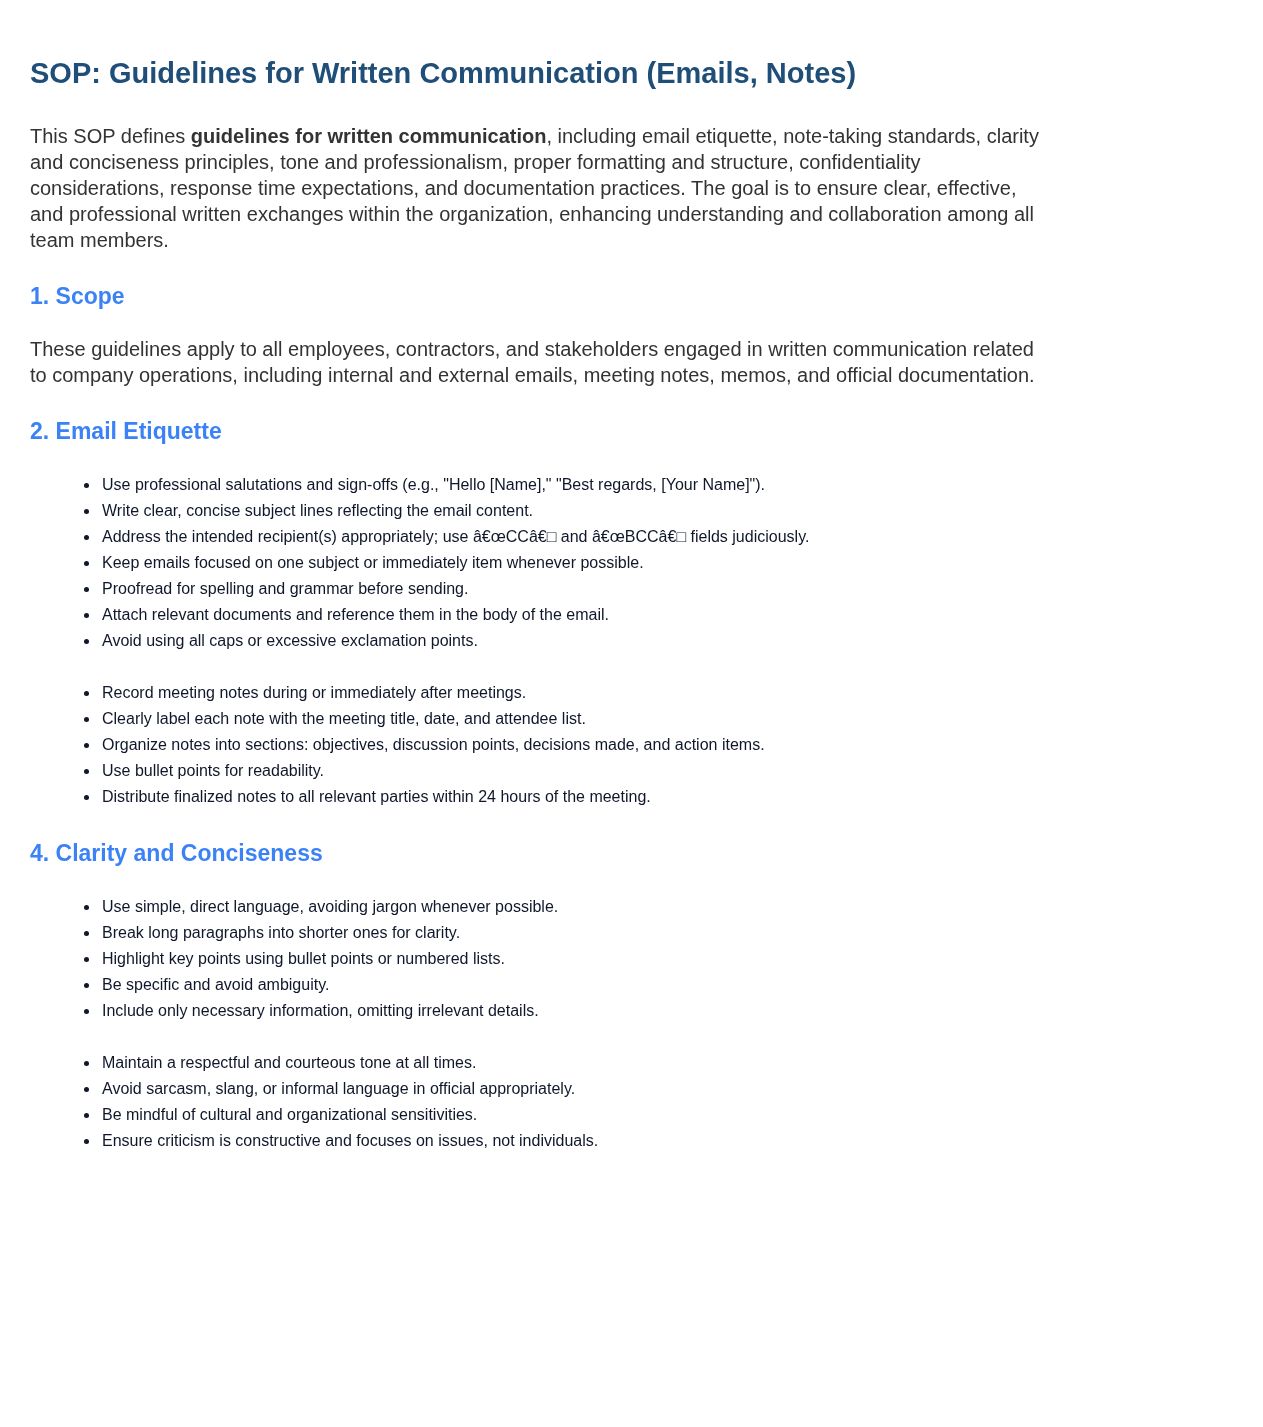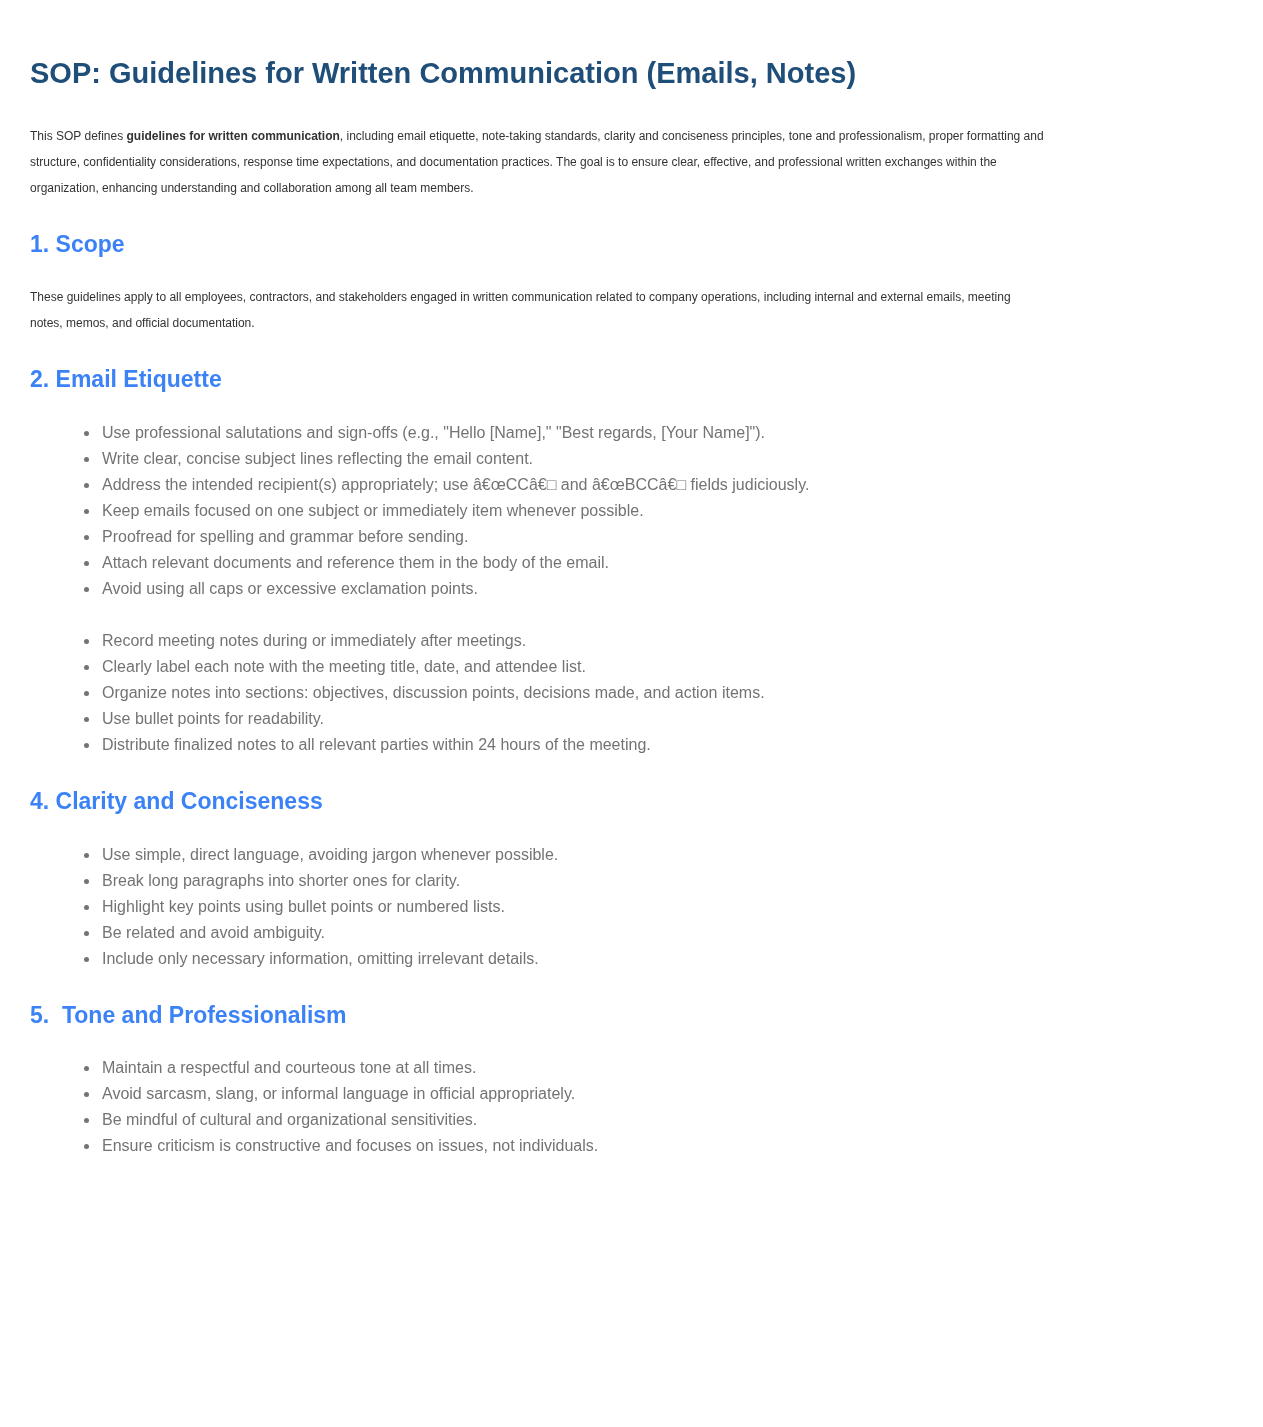--- a/index.html
+++ b/index.html
@@ -21,21 +21,21 @@
   }
   h1.doc-title {
     font-size: 29px;
     font-weight: bold;
     color: #1f4e79;
     line-height: 1.2;
     margin: 10px 0 32px 0;
     white-space: pre-wrap;
   }
   p.body-paragraph {
-    font-size: 12px;
+    font-size: 20px;
     line-height: 26px;
     margin: 26px 0;
     color: #333333;
   }
   p.body-paragraph b {
     font-weight: bold;
   }
   h2.section-heading {
     font-size: 23px;
     font-weight: bold;
@@ -47,21 +47,21 @@
   ul.bullet-list {
     margin: 26px 0;
     padding: 0 0 0 70px;
     list-style-type: disc;
   }
   li.bullet-item {
     font-size: 16px;
     line-height: 26px;
     margin: 0;
     padding-left: 2px;
-    color: #737373;
+    color: #0f172a;
   }
 </style>
 </head>
 <body>
 
 <div class="page">
   <h1 class="doc-title">SOP: Guidelines for Written Communication (Emails, Notes)</h1>
 
   <p class="body-paragraph"><span>This SOP defines </span><b>guidelines for written communication</b><span>, including email etiquette, note-taking standards, clarity and conciseness principles, tone and professionalism, proper formatting and structure, confidentiality considerations, response time expectations, and documentation practices. The goal is to ensure clear, effective, and professional written exchanges within the organization, enhancing understanding and collaboration among all team members.</span></p>
 
@@ -83,24 +83,23 @@
         <li class="bullet-item">Clearly label each note with the meeting title, date, and attendee list.</li>
         <li class="bullet-item">Organize notes into sections: objectives, discussion points, decisions made, and action items.</li>
         <li class="bullet-item">Use bullet points for readability.</li>
         <li class="bullet-item">Distribute finalized notes to all relevant parties within 24 hours of the meeting.</li>
       </ul>
       <h2 class="section-heading">4. Clarity and Conciseness</h2>
       <ul class="bullet-list">
         <li class="bullet-item">Use simple, direct language, avoiding jargon whenever possible.</li>
         <li class="bullet-item">Break long paragraphs into shorter ones for clarity.</li>
         <li class="bullet-item">Highlight key points using bullet points or numbered lists.</li>
-        <li class="bullet-item">Be related and avoid ambiguity.</li>
+        <li class="bullet-item">Be specific and avoid ambiguity.</li>
         <li class="bullet-item">Include only necessary information, omitting irrelevant details.</li>
       </ul>
-      <h2 class="section-heading">5.  Tone and Professionalism</h2>
       <ul class="bullet-list">
         <li class="bullet-item">Maintain a respectful and courteous tone at all times.</li>
         <li class="bullet-item">Avoid sarcasm, slang, or informal language in official appropriately.</li>
         <li class="bullet-item">Be mindful of cultural and organizational sensitivities.</li>
         <li class="bullet-item">Ensure criticism is constructive and focuses on issues, not individuals.</li>
       </ul>
     </div>
 </div>
 
 </body></html>

